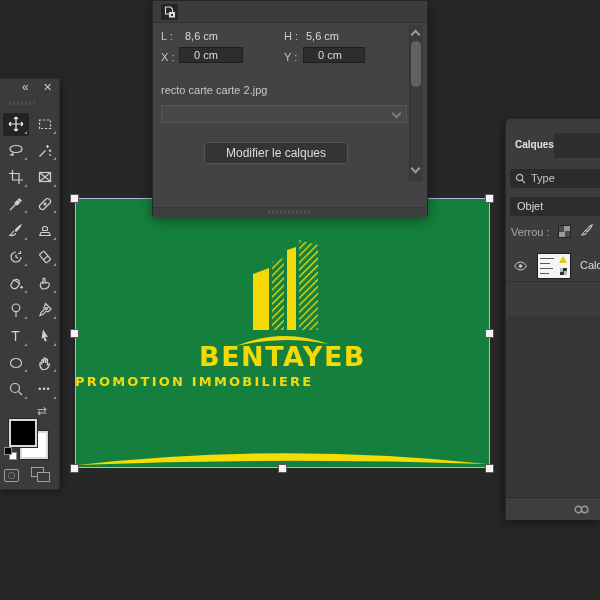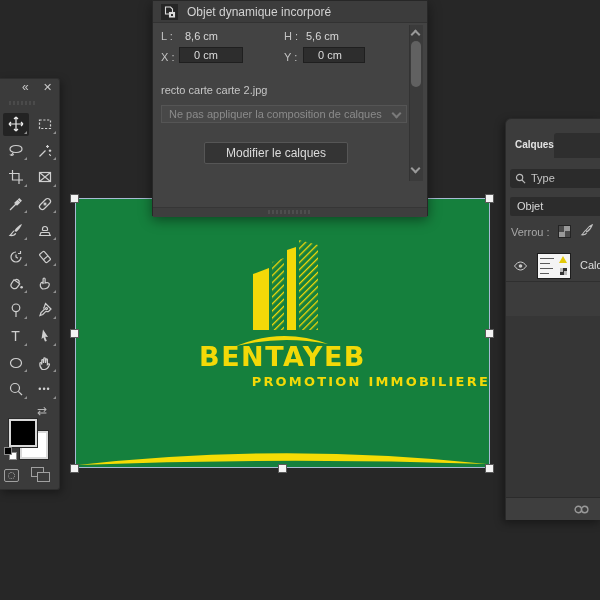--- a/index.html
+++ b/index.html
@@ -9,21 +9,21 @@
   
   .card { position:absolute; left:75px; top:198px; width:415px; height:270px;
     background:#15803d; overflow:hidden; z-index:1; }
   .sel-border { position:absolute; left:75px; top:198px; width:415px; height:270px;
     border:1px solid #a8bad4; z-index:2; pointer-events:none; }
   .handle { position:absolute; width:9px; height:9px; background:#f4f4f4;
     border:1px solid #5a5a5a; z-index:3; }
   .brand { position:absolute; left:0; top:143px; width:100%; text-align:center;
     color:#f3d908; font-family:"DejaVu Sans", sans-serif; font-weight:700;
     font-size:27px; letter-spacing:1.5px; }
-  .tagline { position:absolute; left:0; top:176px; width:100%; text-align:right;
+  .tagline { position:absolute; left:0; top:176px; width:100%; text-align:left;
     color:#f3d908; font-family:"DejaVu Sans", sans-serif; font-weight:700;
     font-size:13px; letter-spacing:2.2px; }
   .logo-svg { position:absolute; left:147px; top:35px; }
   .crescent-svg { position:absolute; left:0; top:250px; }
 
   
   .so-panel { position:absolute; left:152px; top:0; width:276px; height:216px;
     background:#434343; border:1px solid #272727; box-shadow:0 4px 12px rgba(0,0,0,.45);
     z-index:10; color:#cccccc; font-size:11px; }
   .so-header { position:absolute; left:0; top:0; width:100%; height:22px;
@@ -180,33 +180,31 @@
 
 <div class="so-panel">
   <div class="so-header">
     <div class="so-header-icon">
       <svg width="12" height="12" viewBox="0 0 12 12" fill="none" stroke="#dcdcdc" stroke-width="1.1">
         <path d="M1.5 1h5l2 2v5h-7z"></path>
         <rect x="5.5" y="6.5" width="5" height="4.5" fill="#262626"></rect>
         <path d="M6.5 7.5h3v3h-3z"></path>
       </svg>
     </div>
-    <div class="so-title">Objet dynamique incorporé</div>
   </div>
   <span class="so-label" style="left:8px;top:29px;">L :</span>
   <span class="so-value" style="left:32px;top:29px;">8,6 cm</span>
   <span class="so-label" style="left:131px;top:29px;">H :</span>
   <span class="so-value" style="left:153px;top:29px;">5,6 cm</span>
   <span class="so-label" style="left:8px;top:50px;">X :</span>
   <input class="so-field" style="left: 26px; top: 46px; width: 64px;" readonly="" value="0 cm">
   <span class="so-label" style="left:131px;top:50px;">Y :</span>
   <input class="so-field" style="left: 150px; top: 46px; width: 62px;" readonly="" value="0 cm">
   <div class="so-filename">recto carte carte 2.jpg</div>
   <div class="so-dropdown">
-    <span>Ne pas appliquer la composition de calques</span>
     <span class="chev down" style="border-color:#7a7a7a;"></span>
   </div>
   <div class="so-button">Modifier le calques</div>
   <div class="so-scroll"></div>
   <div class="so-thumb"></div>
   <span class="chev up so-chev-up"></span>
   <span class="chev down so-chev-down"></span>
   <div class="so-divider"></div>
   <div class="so-footer">
     <div class="greek" style="width:44px;height:4px;margin:2px auto;opacity:.5;"></div>

